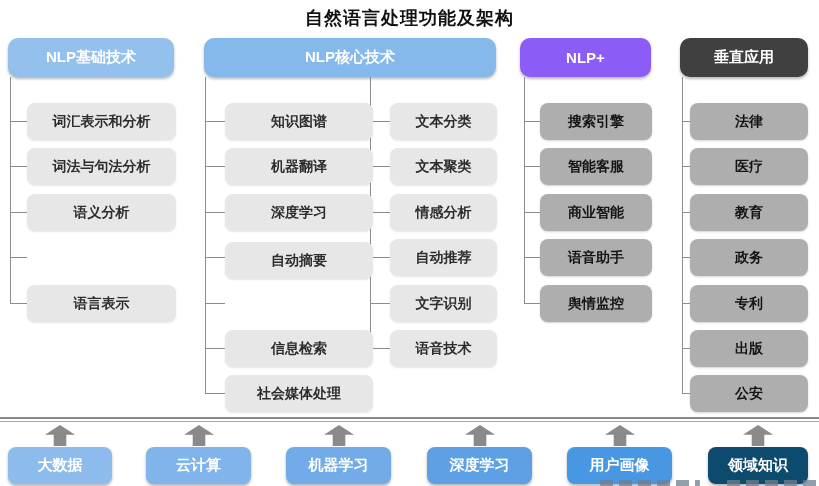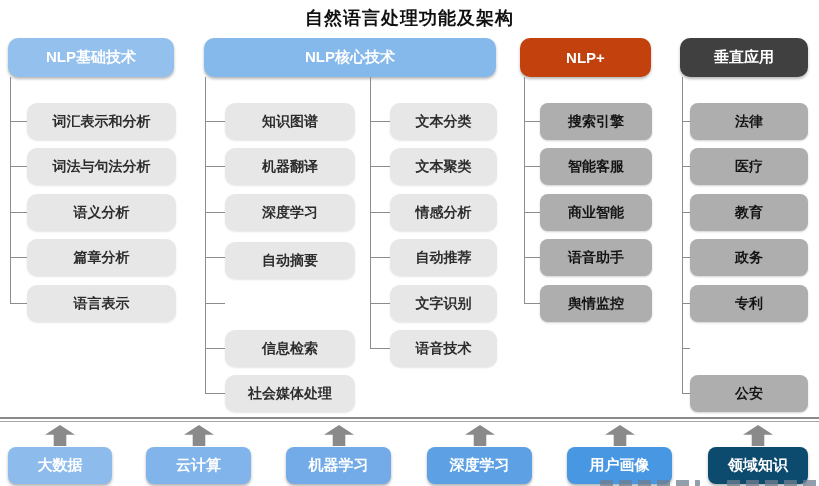--- a/index.html
+++ b/index.html
@@ -12,31 +12,31 @@
     font-size:18px;font-weight:bold;color:#111;letter-spacing:1px;
   }
   .hdr{
     position:absolute;top:38px;height:39px;border-radius:10px;
     display:flex;align-items:center;justify-content:center;
     color:#ffffff;font-size:15px;font-weight:600;
     box-shadow:0 2px 3px rgba(0,0,0,.28);
   }
   .h1{left:8px;width:166px;background:#93c0ed;}
   .h2{left:204px;width:292px;background:#85b9eb;}
-  .h3{left:520px;width:131px;background:#c2410c;}
+  .h3{left:520px;width:131px;background:#8b5cf6;}
   .h4{left:680px;width:128px;background:#404040;}
   .box{
     position:absolute;height:37px;border-radius:8px;
     display:flex;align-items:center;justify-content:center;
     font-size:14px;font-weight:600;
   }
-  .light{background:#e7e7e7;color:#2d2d2d;box-shadow:0 1px 2px rgba(0,0,0,.10);border-radius:10px;}
+  .light{background:#e7e7e7;color:#2d2d2d;box-shadow:0 1px 2px rgba(0,0,0,.10);}
   .dark{background:#aeaeae;color:#141414;box-shadow:0 1px 2px rgba(0,0,0,.18);}
   .c1{left:27px;width:149px;}
-  .c2a{left:225px;width:130px;}
+  .c2a{left:225px;width:148px;}
   .c2b{left:390px;width:107px;}
   .c3{left:540px;width:112px;}
   .c4{left:690px;width:118px;}
   .vline{position:absolute;width:1px;background:#8c8c8c;}
   .tick{position:absolute;height:1px;background:#8c8c8c;}
   .sep1{position:absolute;left:0;top:417px;width:819px;height:2px;background:#8a8a8a;}
   .sep2{position:absolute;left:0;top:421px;width:819px;height:1px;background:#a6a6a6;}
   .arrow{
     position:absolute;top:425px;width:30px;height:21px;background:#8a8a8a;
     clip-path:polygon(50% 0,100% 46%,71% 46%,71% 100%,29% 100%,29% 46%,0 46%);
@@ -106,21 +106,20 @@
   <div class="tick" style="left:682px;top:166px;width:8px"></div>
   <div class="tick" style="left:682px;top:212px;width:8px"></div>
   <div class="tick" style="left:682px;top:257px;width:8px"></div>
   <div class="tick" style="left:682px;top:303px;width:8px"></div>
   <div class="tick" style="left:682px;top:348px;width:8px"></div>
   <div class="tick" style="left:682px;top:393px;width:8px"></div>
 
   <div class="box light c1" style="top:103px">词汇表示和分析</div>
   <div class="box light c1" style="top:148px">词法与句法分析</div>
   <div class="box light c1" style="top:194px">语义分析</div>
-  <div class="box light c1" style="top:239px">篇章分析</div>
   <div class="box light c1" style="top:285px">语言表示</div>
 
   <div class="box light c2a" style="top:103px">知识图谱</div>
   <div class="box light c2a" style="top:148px">机器翻译</div>
   <div class="box light c2a" style="top:194px">深度学习</div>
   <div class="box light c2a" style="top:242px">自动摘要</div>
   <div class="box light c2a" style="top:330px">信息检索</div>
   <div class="box light c2a" style="top:375px">社会媒体处理</div>
 
   <div class="box light c2b" style="top:103px">文本分类</div>
@@ -134,20 +133,21 @@
   <div class="box dark c3" style="top:148px">智能客服</div>
   <div class="box dark c3" style="top:194px">商业智能</div>
   <div class="box dark c3" style="top:239px">语音助手</div>
   <div class="box dark c3" style="top:285px">舆情监控</div>
 
   <div class="box dark c4" style="top:103px">法律</div>
   <div class="box dark c4" style="top:148px">医疗</div>
   <div class="box dark c4" style="top:194px">教育</div>
   <div class="box dark c4" style="top:239px">政务</div>
   <div class="box dark c4" style="top:285px">专利</div>
+  <div class="box dark c4" style="top:330px">出版</div>
   <div class="box dark c4" style="top:375px">公安</div>
 
   <div class="sep1"></div>
   <div class="sep2"></div>
 
   <div class="arrow" style="left:45px"></div>
   <div class="arrow" style="left:184px"></div>
   <div class="arrow" style="left:324px"></div>
   <div class="arrow" style="left:465px"></div>
   <div class="arrow" style="left:605px"></div>

